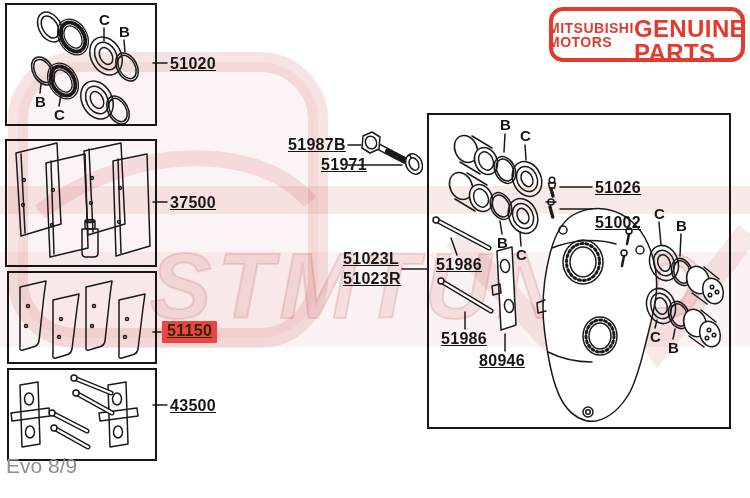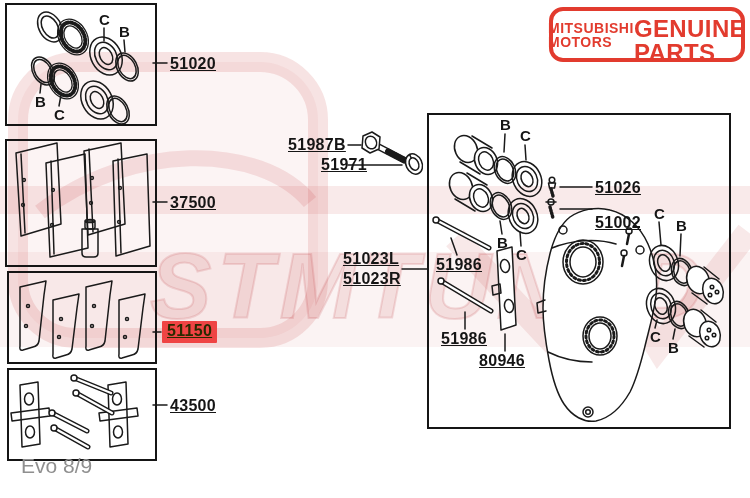--- a/index.html
+++ b/index.html
@@ -334,15 +334,15 @@
   <span class="letter" style="left:654px;top:206px;">C</span>
   <span class="letter" style="left:676px;top:218px;">B</span>
   <span class="letter" style="left:650px;top:329px;">C</span>
   <span class="letter" style="left:668px;top:340px;">B</span>
 
   <div id="logo">
     <div class="l1">MITSUBISHI MOTORS</div>
     <div class="l2">GENUINE PARTS</div>
   </div>
 
-  <div class="footer" style="left:21px;top:455px;">Evo 8/9</div>
+  <div class="footer" style="left:6px;top:455px;">Evo 8/9</div>
 
 </div>
 
 </body></html>

